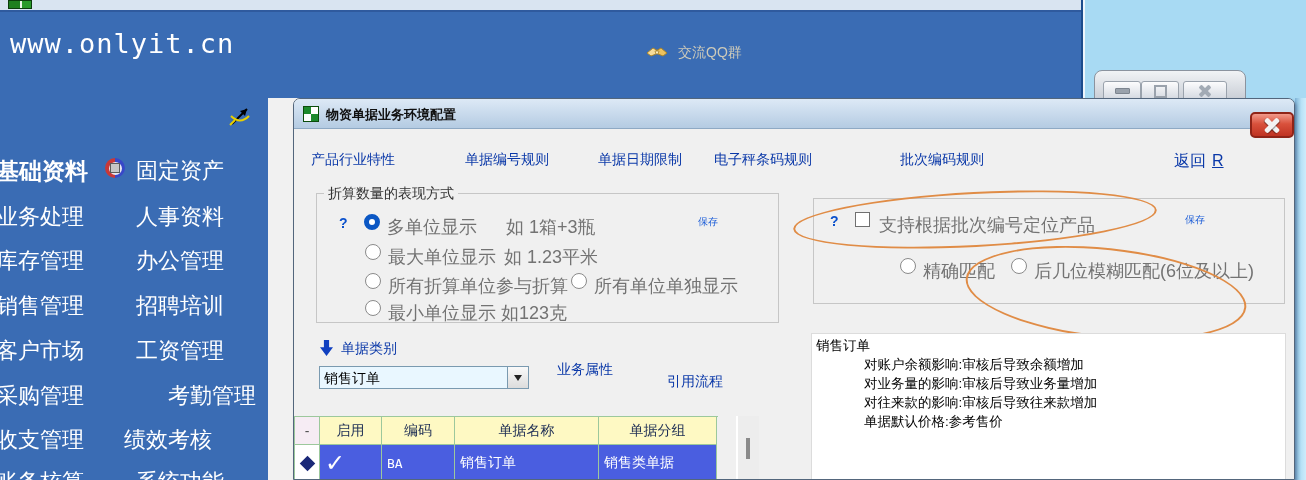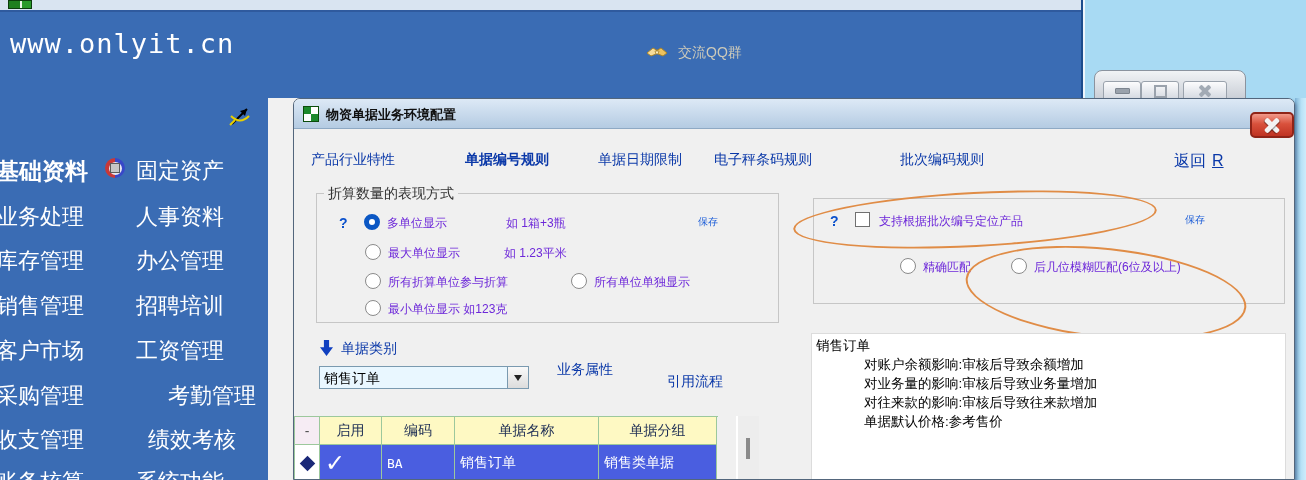--- a/index.html
+++ b/index.html
@@ -54,21 +54,21 @@
   .closebtn .xw i:first-child{transform:rotate(45deg);} .closebtn .xw i:last-child{transform:rotate(-45deg);}
   
   .nav-link{top:52px;font-size:14px;color:var(--link_blue,#0a38a8);cursor:pointer;white-space:nowrap;}
   .return-link{top:52px;left:880px;font-size:16px;color:var(--link_blue,#0a38a8);cursor:pointer;}
   .return-link u{margin-left:6px;}
   
   .gbox{border:1px solid #c6c6c6;background:transparent;}
   .legend{background:#f0f0f0;padding:0 4px;font-size:14px;color:#333;}
   .help{color:#0a50cc;font-size:14px;font-weight:bold;cursor:pointer;}
   .save-link{color:var(--save_blue,#2060d8);font-size:10px;cursor:pointer;}
-  .lbl{font-size:12px;color:#6d28d9;white-space:nowrap;}
+  .lbl{font-size:18px;color:#737373;white-space:nowrap;}
   .radio{width:16px;height:16px;border-radius:50%;background:#fff;border:1px solid #8a8a8a;cursor:pointer;}
   .radio.sel{border:5px solid #0b57c4;}
   .checkbox{width:15px;height:15px;background:#fff;border:1px solid #707070;cursor:pointer;}
   
   .ellipse{border:2px solid var(--annotation_orange,#e08c46);border-radius:50%;background:transparent;pointer-events:none;}
   
   .blue-arrow{width:13px;height:16px;background:#1040c0;clip-path:polygon(30% 0,70% 0,70% 45%,100% 45%,50% 100%,0 45%,30% 45%);}
   .combo{left:25px;top:267px;width:210px;height:23px;background:#e9f7ff;border:1px solid #7a9ab0;display:flex;cursor:pointer;}
   .combo-text{flex:1;font-size:14px;color:#000;padding:3px 0 0 4px;}
   .combo-btn{width:20px;height:21px;background:linear-gradient(#fafafa,#dcdcdc);border-left:1px solid #7a9ab0;display:flex;align-items:center;justify-content:center;}
@@ -137,21 +137,21 @@
 <div class="abs menu-item" style="left:-4px;top:336px;">客户市场</div>
 <div class="abs menu-item" style="left:-4px;top:381px;">采购管理</div>
 <div class="abs menu-item" style="left:-4px;top:425px;">收支管理</div>
 <div class="abs menu-item" style="left:-4px;top:467px;">账务核算</div>
 <div class="abs menu-item" style="left:136px;top:156px;">固定资产</div>
 <div class="abs menu-item" style="left:136px;top:202px;">人事资料</div>
 <div class="abs menu-item" style="left:136px;top:246px;">办公管理</div>
 <div class="abs menu-item" style="left:136px;top:291px;">招聘培训</div>
 <div class="abs menu-item" style="left:136px;top:336px;">工资管理</div>
 <div class="abs menu-item" style="left:136px;top:381px;margin-left:32px;">考勤管理</div>
-<div class="abs menu-item" style="left:148px;top:425px;">绩效考核</div>
+<div class="abs menu-item" style="left:124px;top:425px;">绩效考核</div>
 <div class="abs menu-item" style="left:136px;top:467px;">系统功能</div>
 <div class="abs refresh-icon">
     <span class="refresh-inner">
       <span class="refresh-sq"></span>
     </span>
   </div>
 
 <div class="abs contentbg"></div>
 <div class="abs rightsliver"></div>
 
@@ -165,21 +165,21 @@
     </div>
   <div class="abs dlg-title">物资单据业务环境配置</div>
   <div class="abs closebtn">
       <span class="xw">
         <i></i>
         <i></i>
       </span>
     </div>
 
   <div class="abs nav-link" style="left:17px;">产品行业特性</div>
-  <div class="abs nav-link" style="left:171px;font-weight:bold;">单据编号规则</div>
+  <div class="abs nav-link" style="left:171px;">单据编号规则</div>
   <div class="abs nav-link" style="left:304px;">单据日期限制</div>
   <div class="abs nav-link" style="left:420px;">电子秤条码规则</div>
   <div class="abs nav-link" style="left:606px;">批次编码规则</div>
   <div class="abs return-link"><span>返回</span><u>R</u></div>
 
   <div class="abs gbox" style="left:22px;top:94px;width:463px;height:130px;"></div>
   <div class="abs legend" style="left:30px;top:86px;">折算数量的表现方式</div>
   <div class="abs help" style="left:45px;top:116px;">?</div>
   <span class="abs radio sel" style="left:70px;top:115px;"></span>
   <div class="abs lbl" style="left:93px;top:116px;">多单位显示</div>

